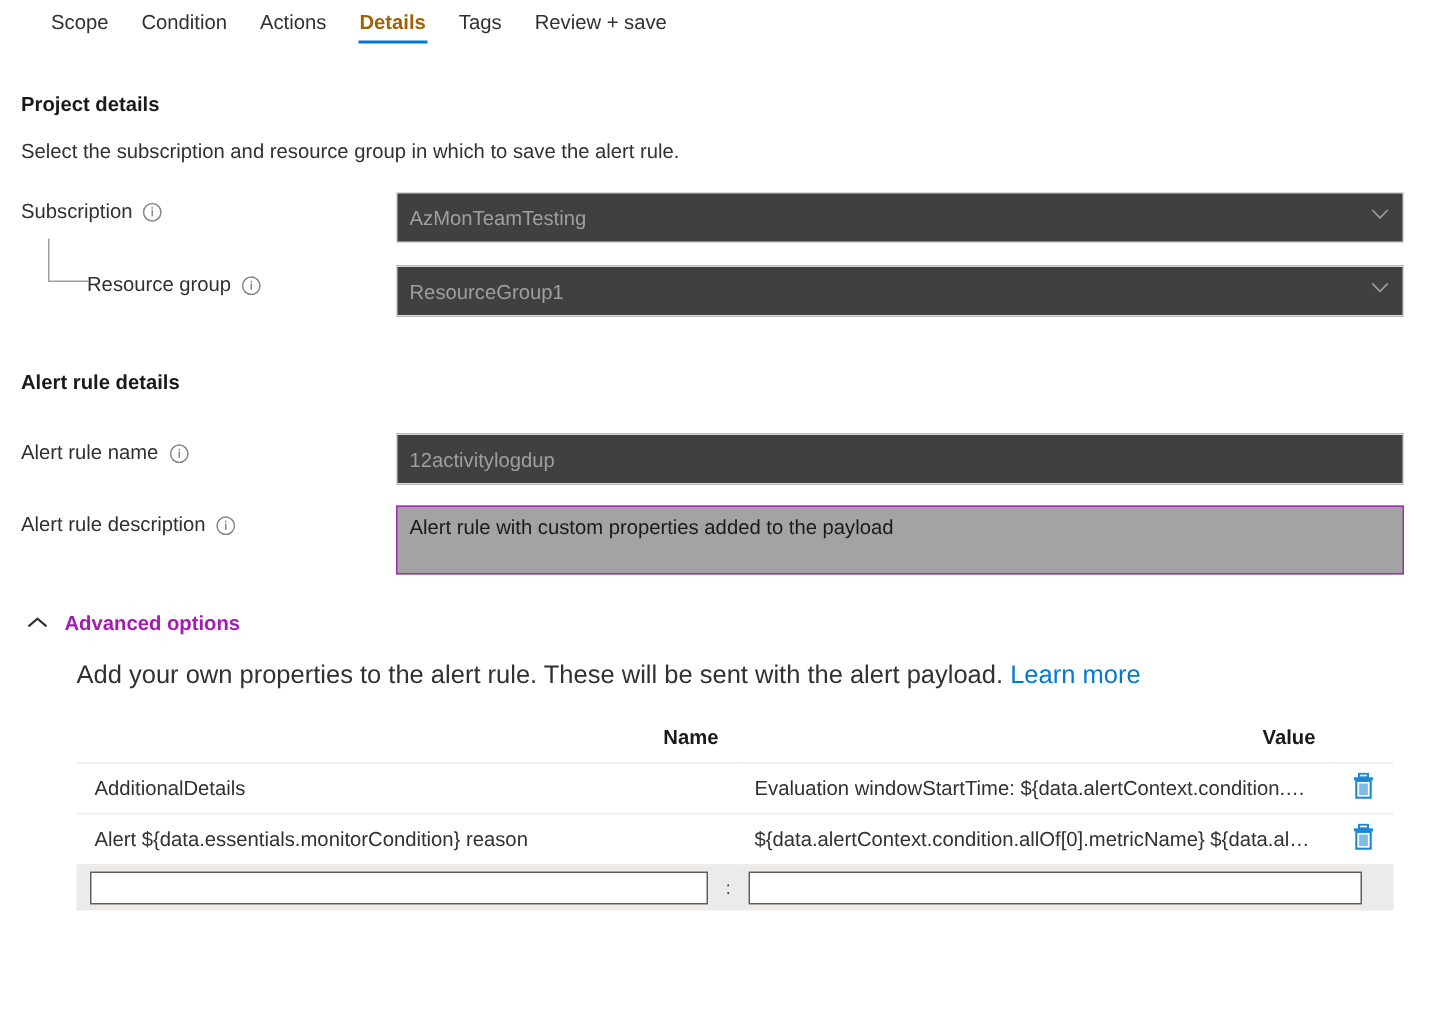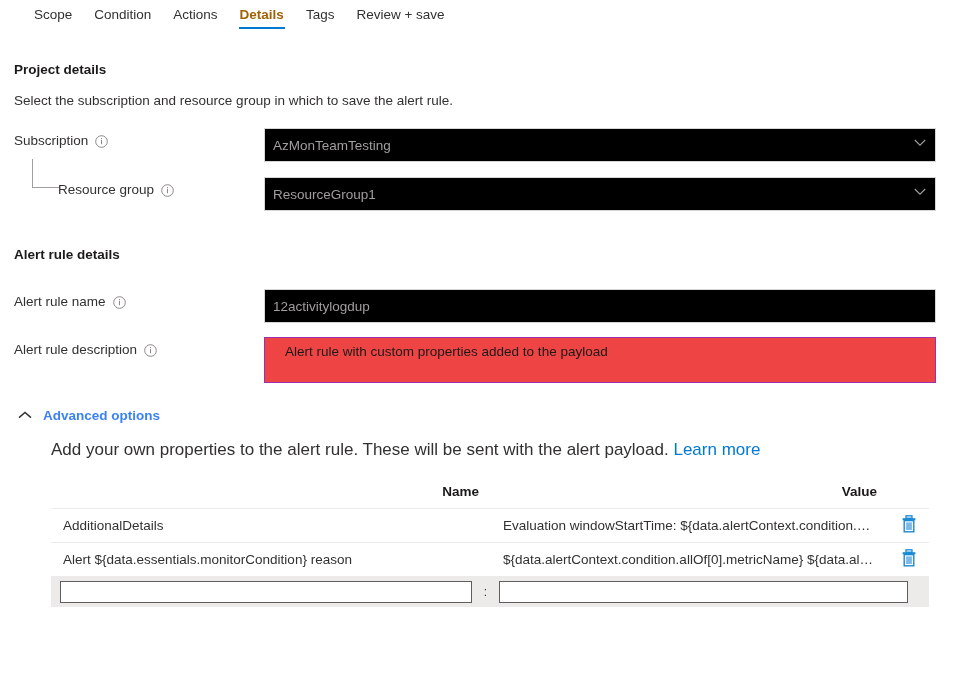--- a/index.html
+++ b/index.html
@@ -97,21 +97,21 @@
   .info-icon svg { display: block; }
 
   .field-control { flex: 1 1 auto; }
 
   
   .txt {
     box-sizing: border-box;
     width: 672px;
     height: 24px;
     border: 1px solid #d6d6d6;
-    background: #000000;
+    background: #404040;
     color: #a19f9d;
     font-family: "Liberation Sans", sans-serif;
     font-size: 13.5px;
     padding: 16px 8px;
     line-height: 22px;
     outline: none;
   }
   .select-wrap {
     position: relative;
     width: 672px;
@@ -121,25 +121,25 @@
     right: 10px;
     top: 7px;
     pointer-events: none;
   }
   .ta {
     box-sizing: border-box;
     width: 672px;
     height: 46px;
     border: 1px solid #8a2be2;
     border-color: #9b2fae;
-    background: #ef4444;
+    background: #a3a3a3;
     color: #1b1a19;
     font-family: "Liberation Sans", sans-serif;
     font-size: 13.5px;
-    padding: 5px 20px;
+    padding: 5px 8px;
     line-height: 18px;
     resize: none;
     outline: none;
   }
 
   
   .tree-connector {
     position: absolute;
     left: 18px;
     top: -18px;
@@ -153,21 +153,21 @@
   .adv-header {
     display: flex;
     align-items: center;
     cursor: pointer;
     gap: 11px;
     padding-left: 4px;
   }
   .adv-header .adv-title {
     font-size: 13.5px;
     font-weight: bold;
-    color: #3b82f6;
+    color: #a21caf;
   }
   .adv-body { padding-left: 37px; }
 
   .sub-title {
     font-size: 13.5px;
     font-weight: bold;
     color: #1b1a19;
     margin: 0;
   }
   .sub-desc {

